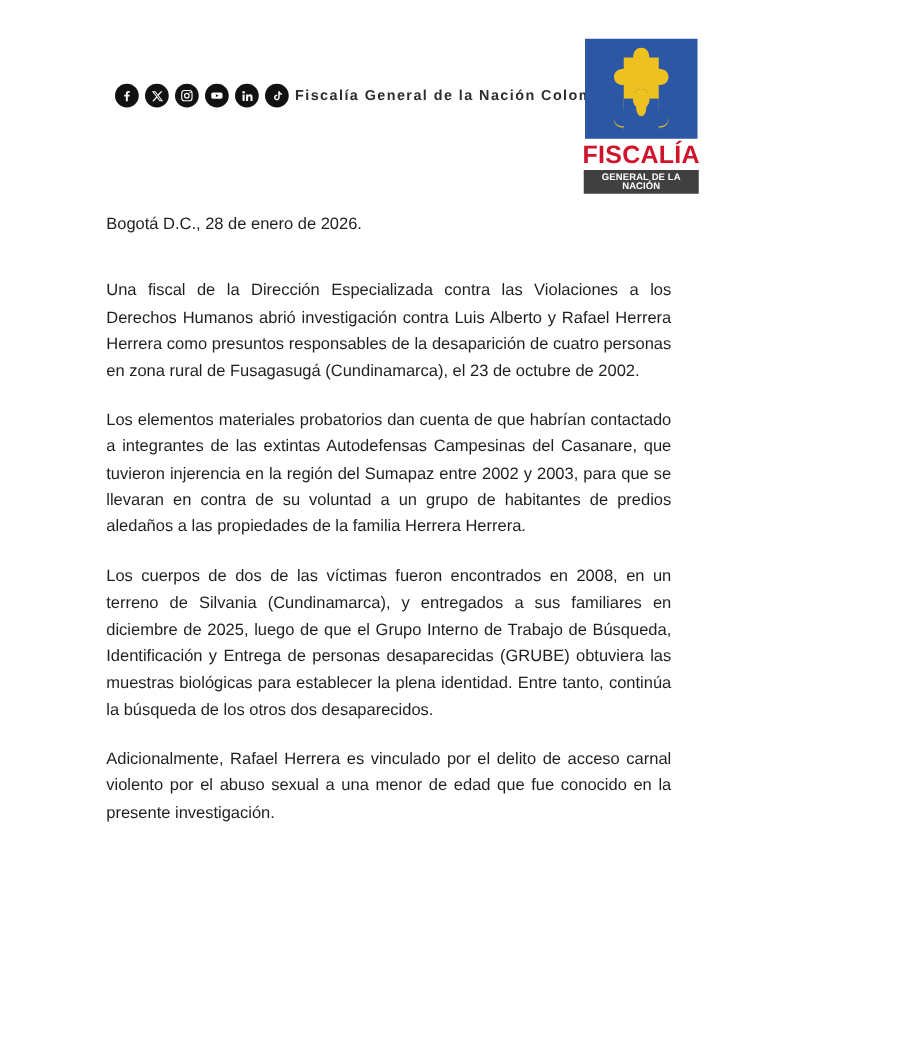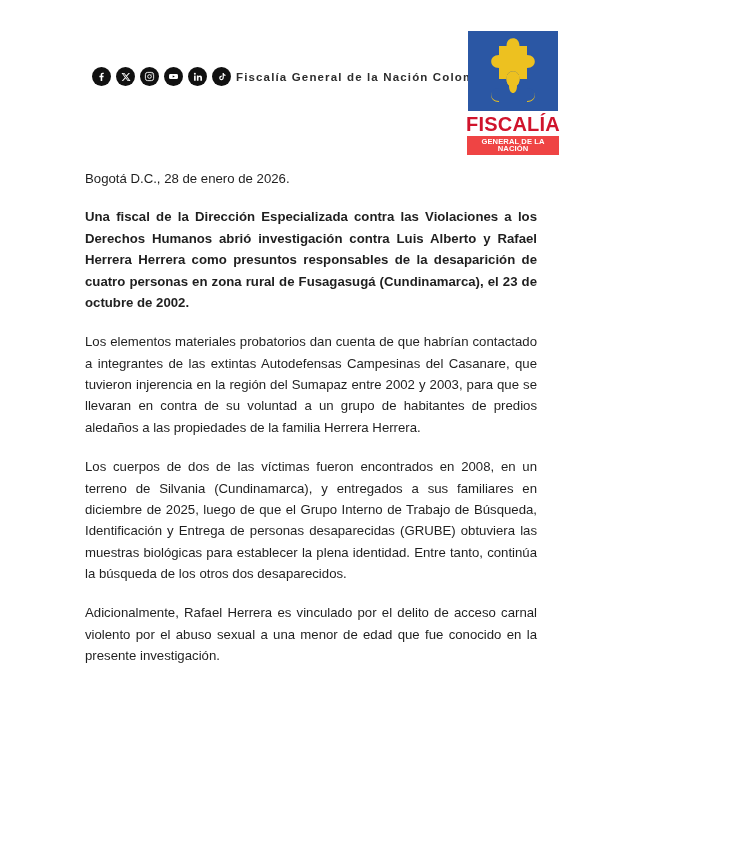--- a/index.html
+++ b/index.html
@@ -80,21 +80,21 @@
     text-align: center;
     color: #d0142c;
     font-family: "Liberation Sans", sans-serif;
     font-weight: bold;
     font-size: 20px;
     letter-spacing: 0.2px;
     line-height: 1.05;
   }
   .logo-sub {
     margin: 1px auto 0 auto;
-    background: #ef4444;
+    background: #404040;
     color: #ffffff;
     font-size: 7.6px;
     font-weight: bold;
     letter-spacing: 0.1px;
     text-align: center;
     padding: 1.5px 2px 2px 2px;
     width: 92px;
     box-sizing: border-box;
     line-height: 1;
   }
@@ -123,22 +123,21 @@
     text-align: left;
   }
   p.para {
     font-size: 13.2px;
     line-height: 1.62;
     color: #1f1f1f;
     margin: 18px 0 0 0;
     text-align: justify;
   }
   p.para.first {
-    margin-top: 17px;
-    font-weight: bold;
+    margin-top: 32px;
   }
   p.nojustify {
     text-align: left;
   }
 </style>
 </head>
 <body>
 
 <div class="page">
 

